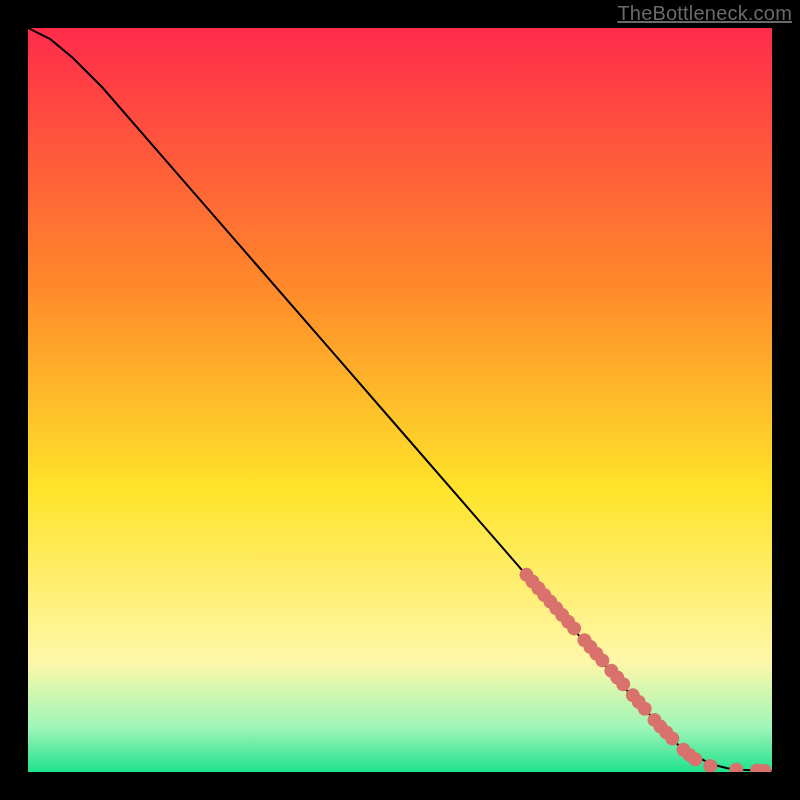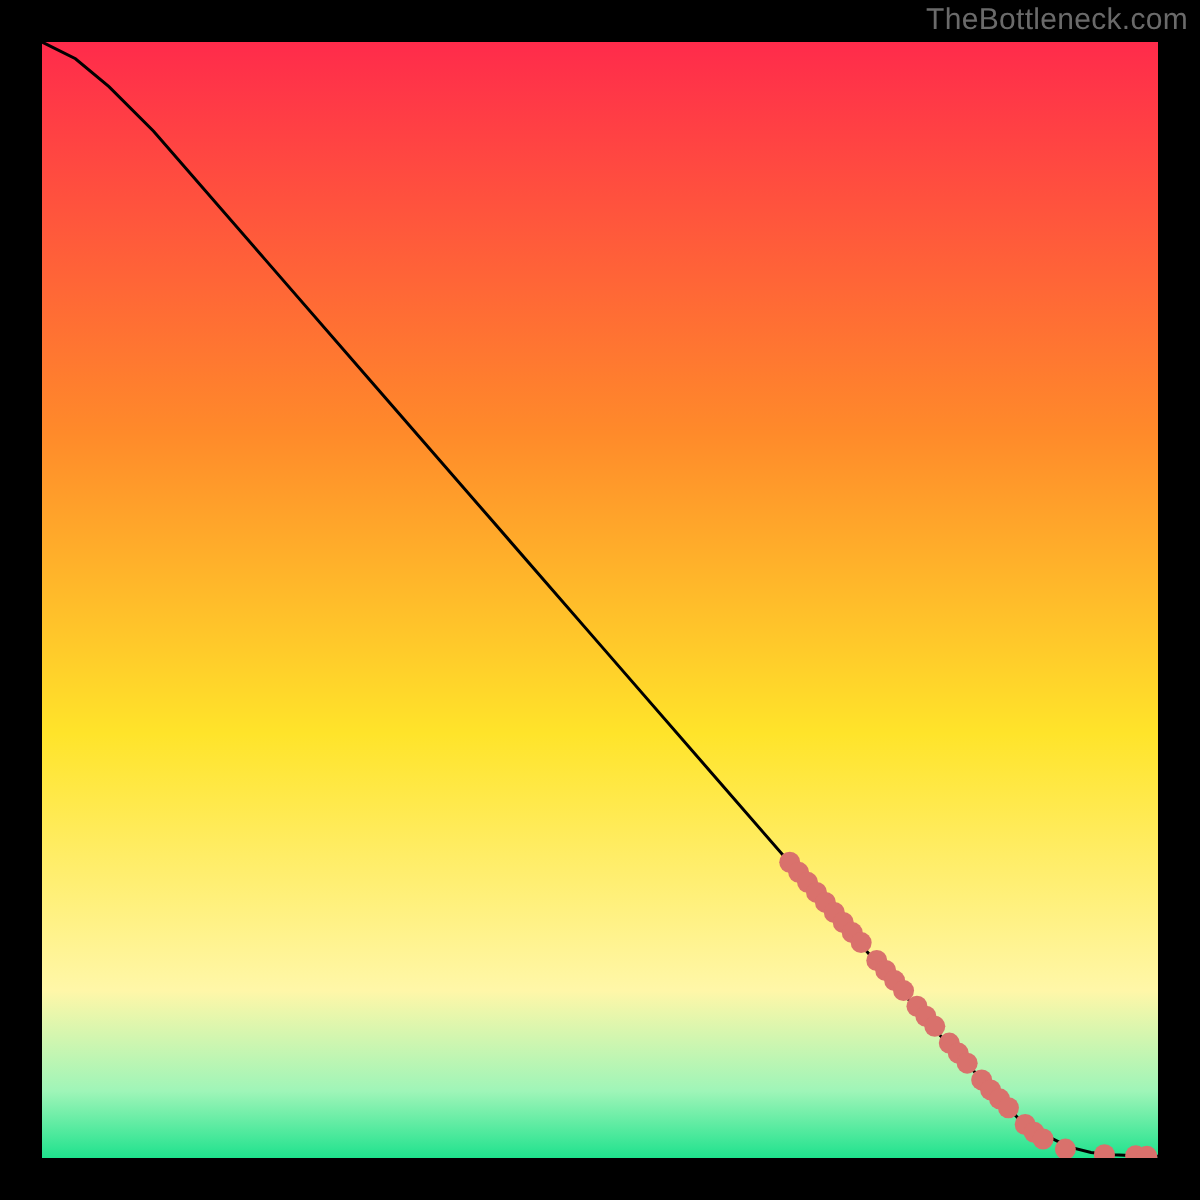--- a/index.html
+++ b/index.html
@@ -18,20 +18,21 @@
     background: #000;
   }
   .attribution {
     position: absolute;
     top: 2px;
     right: 8px;
     color: #6a6a6a;
     font-size: 20px;
     font-weight: 400;
     letter-spacing: 0.2px;
+    text-decoration: underline;
   }
   .plot-area {
     position: absolute;
     left: 28px;
     top: 28px;
     width: 744px;
     height: 744px;
   }
   svg { display: block; }
 </style>

